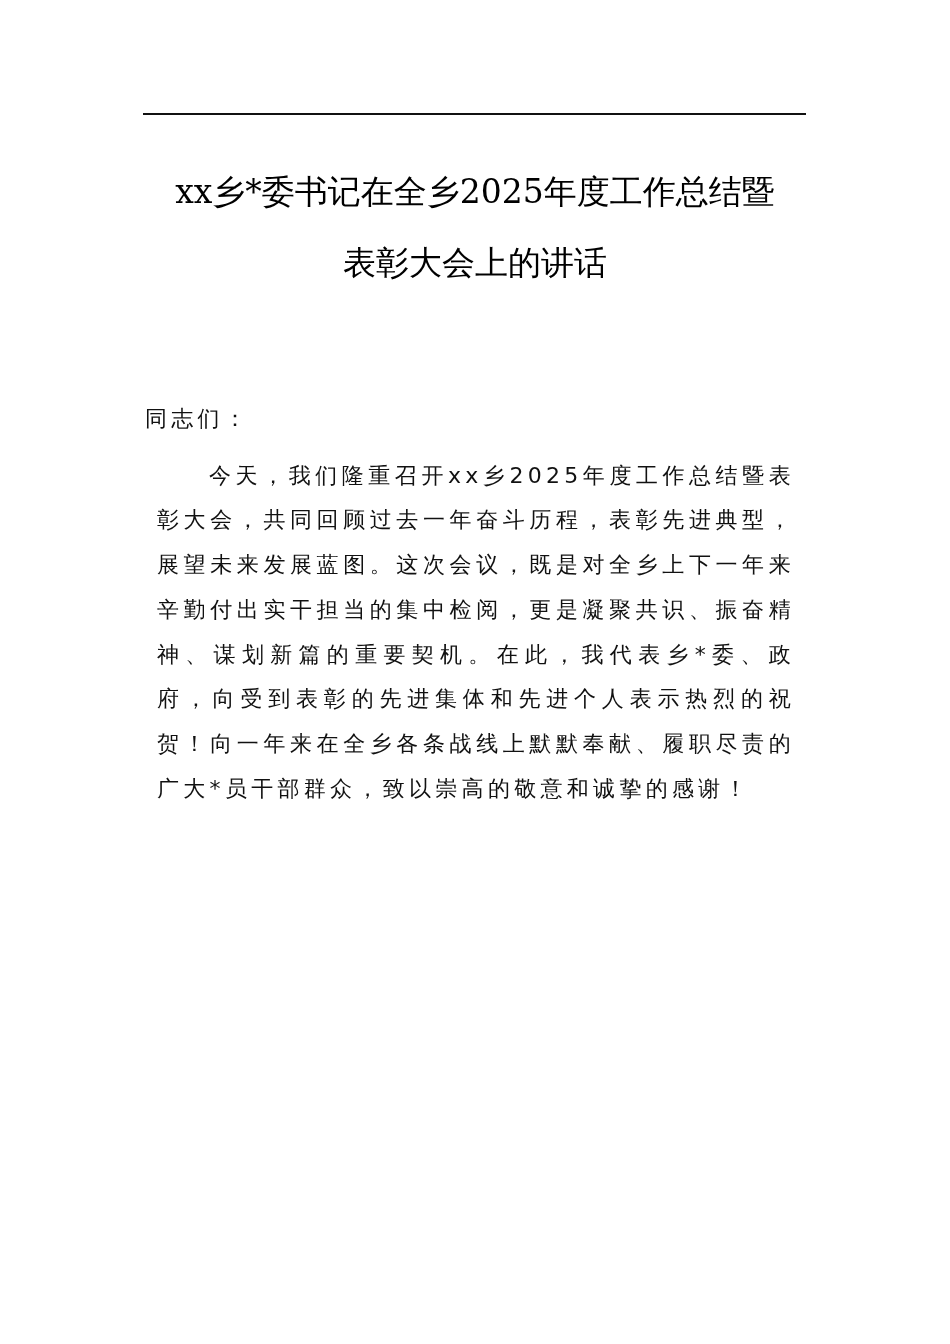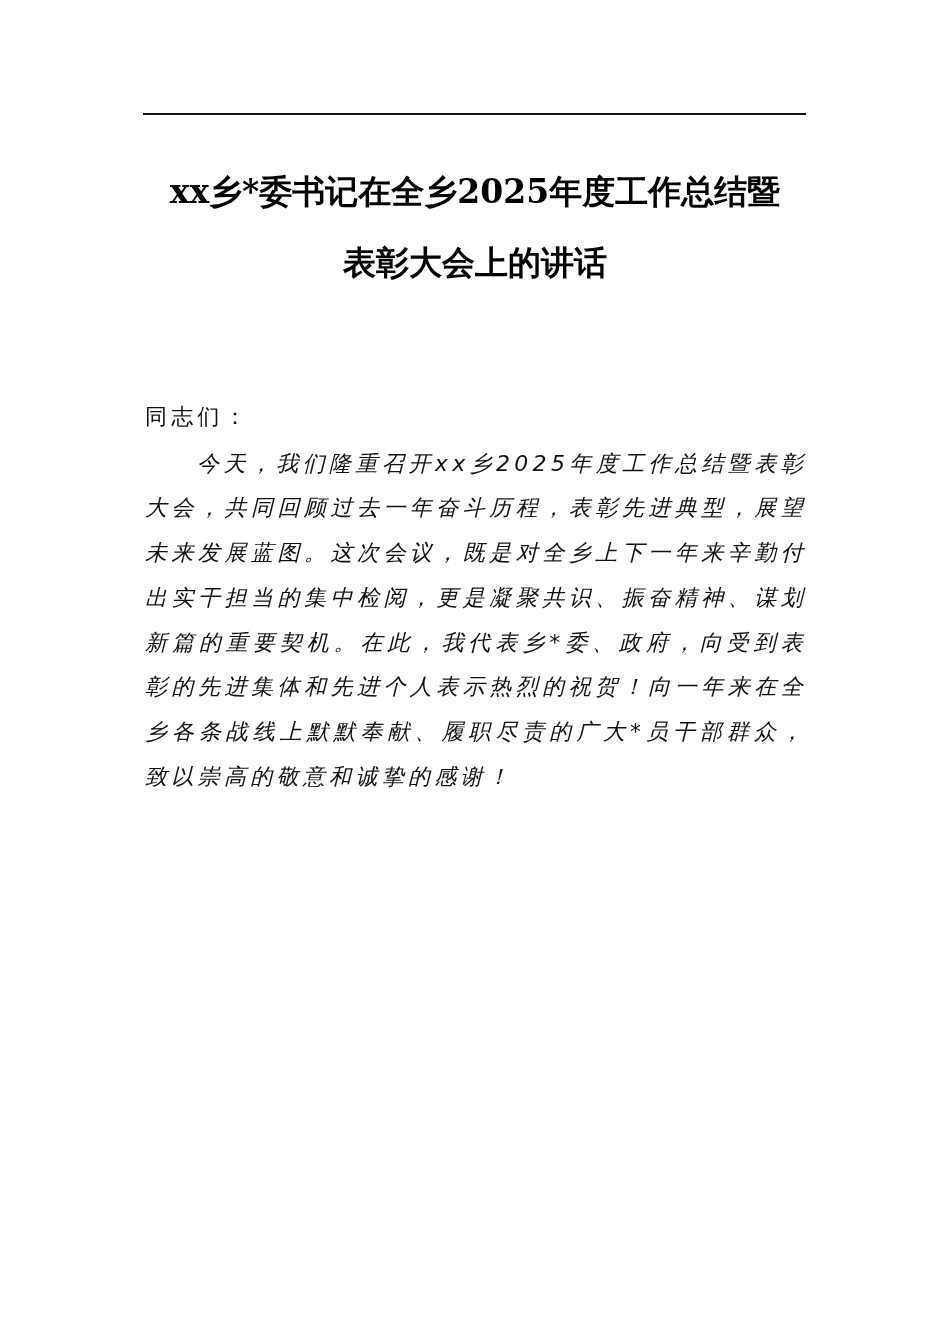--- a/index.html
+++ b/index.html
@@ -1,28 +1,28 @@
 <!DOCTYPE html>
 <html><head>
   <meta charset="utf-8">
   <style>
     html, body { margin: 0; padding: 0; background: #ffffff; }
     body { width: 950px; height: 1344px; position: relative; overflow: hidden; }
     .page { position: absolute; left: 0; top: 0; width: 950px; height: 1344px; background: #ffffff; }
     .header-rule { position: absolute; left: 143px; top: 113px; width: 663px; height: 2px; background: #111111; }
     .title { position: absolute; left: 140px; width: 670px; text-align: center;
-      font-family: "DejaVu Serif", "Liberation Serif", serif; font-weight: bold;
+      font-family: "DejaVu Serif", "Liberation Serif", serif; font-weight: normal;
       font-size: 33px; color: #000; line-height: 40px; white-space: nowrap; }
     .title.l1 { top: 172px; letter-spacing: 0px; }
     .title.l2 { top: 243px; }
     .body { position: absolute; left: 145px; top: 397px; width: 662px;
       font-family: "DejaVu Sans", "Liberation Sans", sans-serif; font-size: 22px;
       color: #111; line-height: 44.7px; letter-spacing: 4.3px; text-align: justify; }
-    .salutation { margin: 0; font-family: Liberation Mono, monospace; }
-    .para { margin: 0; text-indent: 52px; font-style: italic; }
+    .salutation { margin: 0; }
+    .para { margin: 12px; text-indent: 52px; }
   </style>
 </head>
 <body>
 
 <div class="page">
   <div class="header-rule"></div>
   <div class="title l1">xx乡*委书记在全乡2025年度工作总结暨</div>
   <div class="title l2">表彰大会上的讲话</div>
   <div class="body">
     <p class="salutation">同志们：</p>

